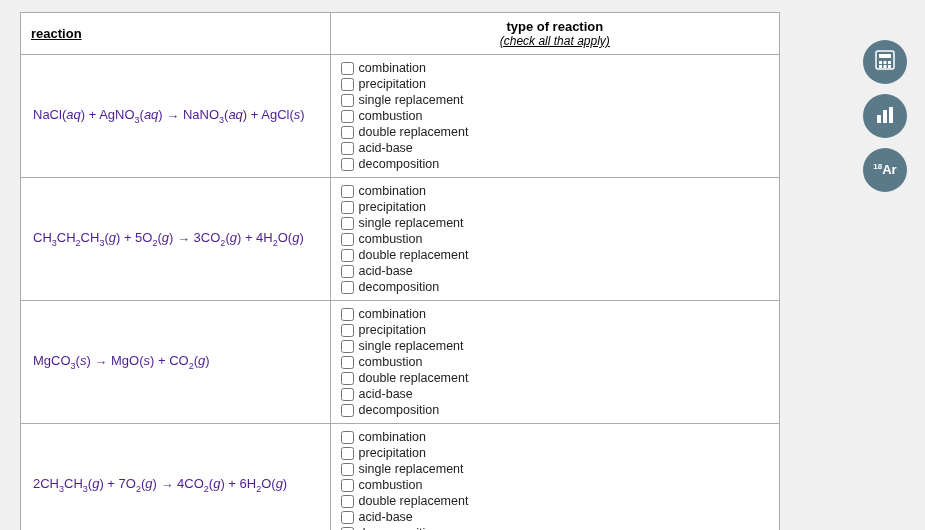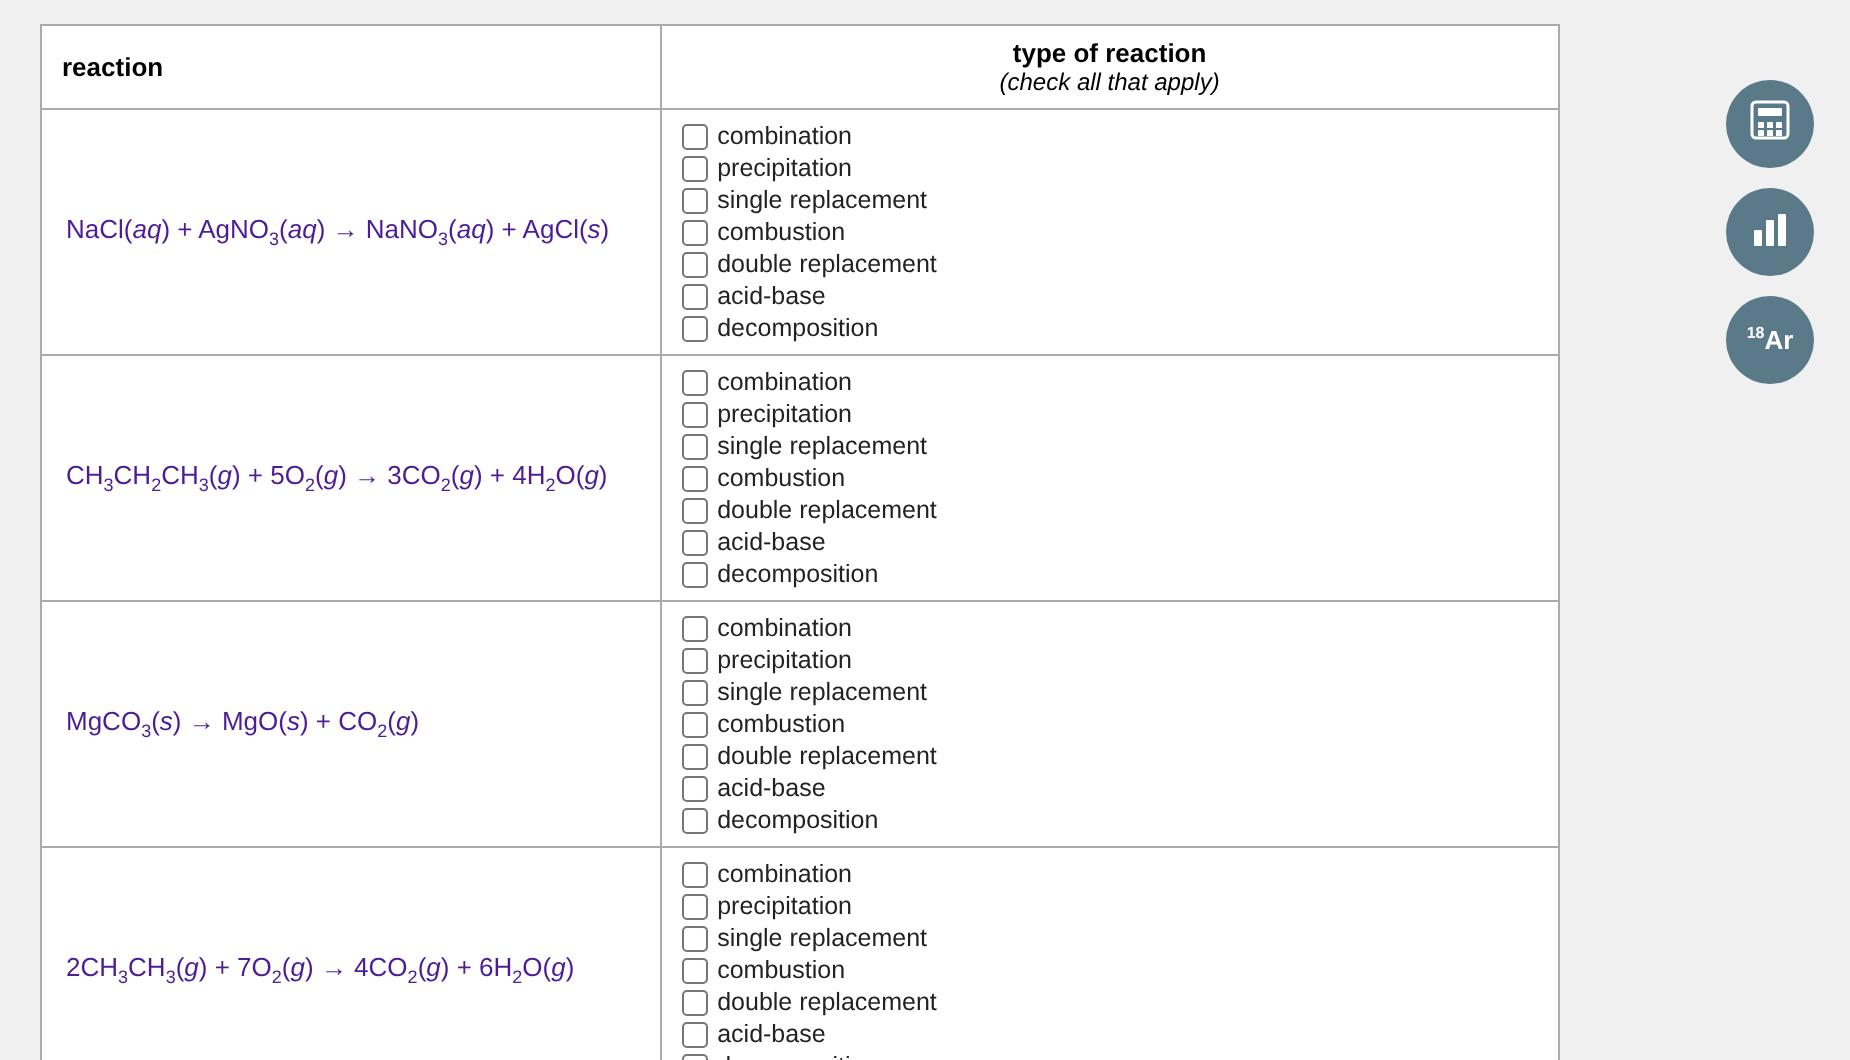--- a/index.html
+++ b/index.html
@@ -33,31 +33,33 @@
     }
     th {
       text-align: center;
       font-weight: bold;
       font-size: 13px;
       background: #fff;
     }
     .reaction-col {
       width: 310px;
       text-align: left;
+      text-decoration: underline;
     }
     .type-col {
       width: 450px;
     }
     .type-header {
       text-align: center;
     }
     .type-header .sub {
       font-style: italic;
       font-weight: normal;
       font-size: 12px;
+      text-decoration: underline;
     }
     .reaction-cell {
       font-size: 13px;
       color: #4c1d95;
       padding: 8px 12px;
     }
     .type-cell {
       padding: 6px 10px;
     }
     .checkbox-grid {

